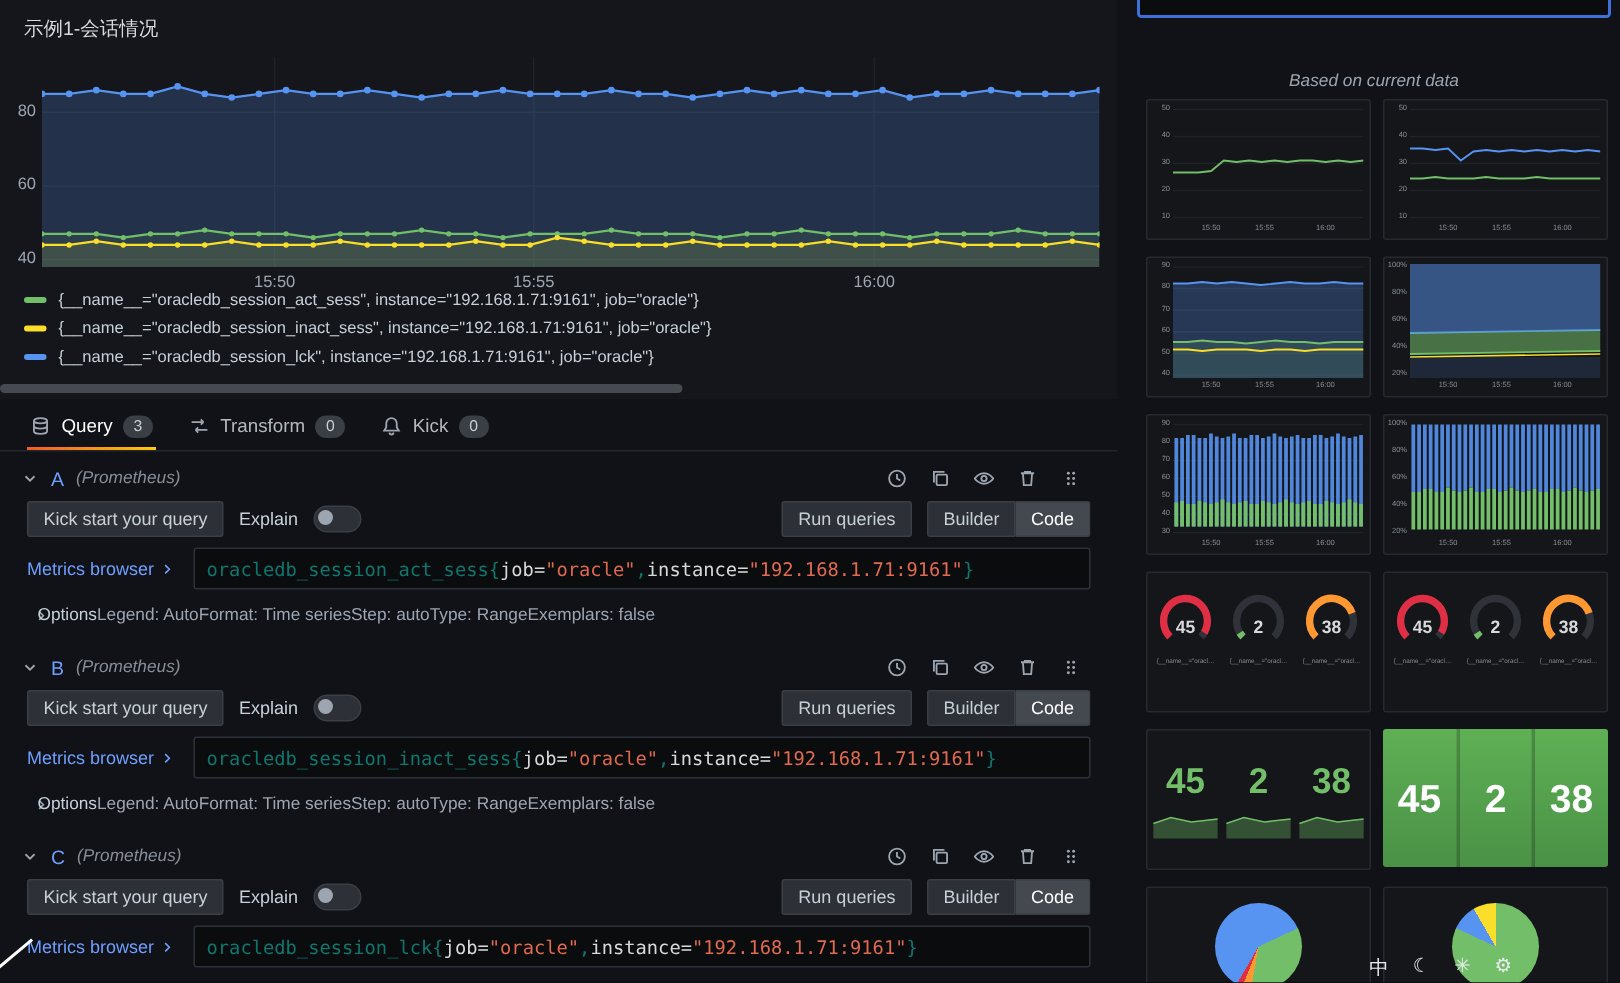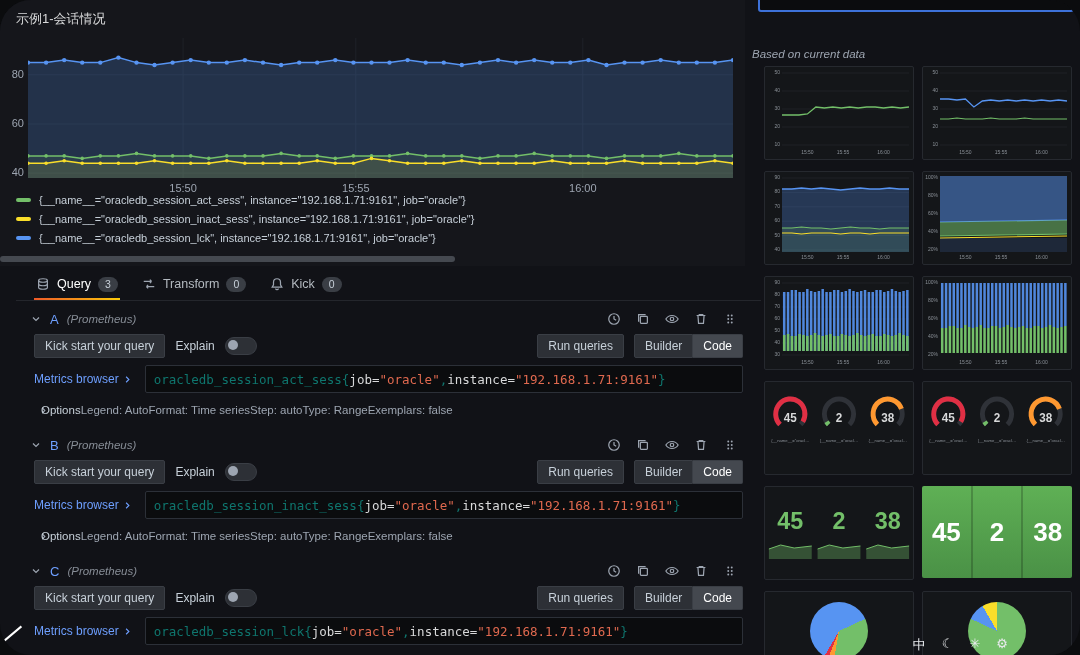--- a/index.html
+++ b/index.html
@@ -1,34 +1,34 @@
 <!DOCTYPE html>
 <html><head>
 <meta charset="utf-8">
 <style>
   html,body{margin:0;padding:0;background:#0b0c0e;}
   body{font-family:"Liberation Sans",sans-serif;}
-  .app{position:relative;width:1080px;height:655px;overflow:hidden;background:#111217;color:#ccccdc;border-radius:31px;}
+  .app{position:relative;width:1080px;height:655px;overflow:hidden;background:#111217;color:#ccccdc;}
 
   
   .left{position:absolute;left:0;top:0;width:745px;height:655px;}
   .panel{position:absolute;left:0;top:0;width:745px;height:266px;background:#15161b;}
   .panel-title{position:absolute;left:16px;top:10px;font-size:13px;color:#d8d9da;}
   .chart{position:absolute;left:28px;top:38px;width:707px;height:140px;}
   .chart svg{position:absolute;left:0;top:0;}
   .ytick{position:absolute;left:2px;width:22px;text-align:right;font-size:11px;color:#9da5b1;}
   .xtick{position:absolute;top:182px;width:40px;text-align:center;font-size:11px;color:#9da5b1;}
   .legend{position:absolute;left:16px;top:190px;}
   .legend-row{display:flex;align-items:center;gap:8px;height:19px;font-size:11px;color:#c7d0d9;cursor:pointer;}
   .legend-marker{width:15px;height:4px;border-radius:2px;flex:0 0 auto;}
   .hscroll{position:absolute;left:0;top:256px;width:745px;height:6px;}
   .hscroll .thumb{width:455px;height:6px;background:#565b63;border-radius:3px;opacity:.75;}
 
   
-  .editor{position:absolute;left:16px;top:268px;width:745px;height:387px;}
+  .editor{position:absolute;left:0;top:268px;width:745px;height:387px;}
   .tabsbar{display:flex;align-items:stretch;height:32px;border-bottom:1px solid #24262c;padding-left:8px;}
   .etab{display:flex;align-items:center;gap:7px;padding:0 12px;font-size:12.5px;color:#b4bac0;position:relative;cursor:pointer;}
   .etab.active{color:#ffffff;}
   .etab.active::after{content:"";position:absolute;left:10px;right:10px;bottom:0;height:2px;background:linear-gradient(90deg,#f05a28,#fbca0a);}
   .badge{background:#3a3e45;border-radius:9px;padding:1px 7px;font-size:10.5px;color:#c7d0d9;line-height:13px;}
   .icon{display:inline-flex;align-items:center;color:#9da5b1;}
   .icon svg{display:block;}
 
   .qsection{margin:6px 8px 12px 8px;}
   .qhead{display:flex;align-items:center;height:24px;gap:8px;padding:0 6px;}
@@ -53,21 +53,21 @@
   .tok-plain{color:#0f766e;} .tok-label{color:#d8d9da;} .tok-str{color:#e0694f;}
   .qopts{display:flex;align-items:center;margin:6px 10px 0 14px;height:22px;font-size:11.5px;color:#9da5b1;}
   .opt-title{color:#c7d0d9;margin-left:-8px;}
 
   
   .right{position:absolute;left:752px;top:0;width:328px;height:655px;}
   .search-sliver{position:absolute;left:6px;top:-10px;width:312px;height:18px;border:2px solid #3d71d9;border-radius:3px;background:#0b0c0e;}
   .side-tabs{position:absolute;left:0;top:12px;width:100%;display:flex;justify-content:space-between;padding:0 14px;box-sizing:border-box;font-size:12px;color:#b4bac0;}
   .stab{padding:5px 10px;border-radius:2px;cursor:pointer;white-space:nowrap;}
   .stab.active{background:#33363d;color:#fff;}
-  .based{position:absolute;top:48px;width:100%;font-style:italic;font-size:11.5px;color:#9da5b1;}
+  .based{position:absolute;top:48px;width:100%;text-align:center;font-style:italic;font-size:11.5px;color:#9da5b1;}
   .cards{position:absolute;left:12px;top:66px;width:308px;display:grid;grid-template-columns:1fr 1fr;gap:11px 8px;}
   .card{height:92px;background:#141619;border:1px solid #26292f;border-radius:2px;position:relative;overflow:hidden;cursor:pointer;}
   .card .yax{position:absolute;left:2px;top:3px;bottom:12px;width:13px;display:flex;flex-direction:column;justify-content:space-between;align-items:flex-end;font-size:5px;color:#8a9097;line-height:1;}
   .card .plot{position:absolute;left:17px;top:4px;right:4px;bottom:12px;}
   .card .plot svg{width:100%;height:100%;display:block;}
   .card .xax{position:absolute;left:17px;right:4px;bottom:2px;height:8px;font-size:5px;color:#8a9097;}
   .card .xax span{position:absolute;transform:translateX(-50%);}
   .card .full{position:absolute;inset:0;}
   .card .full svg{width:100%;height:100%;display:block;}
   .t-stat-bg{display:flex;border:none;}

